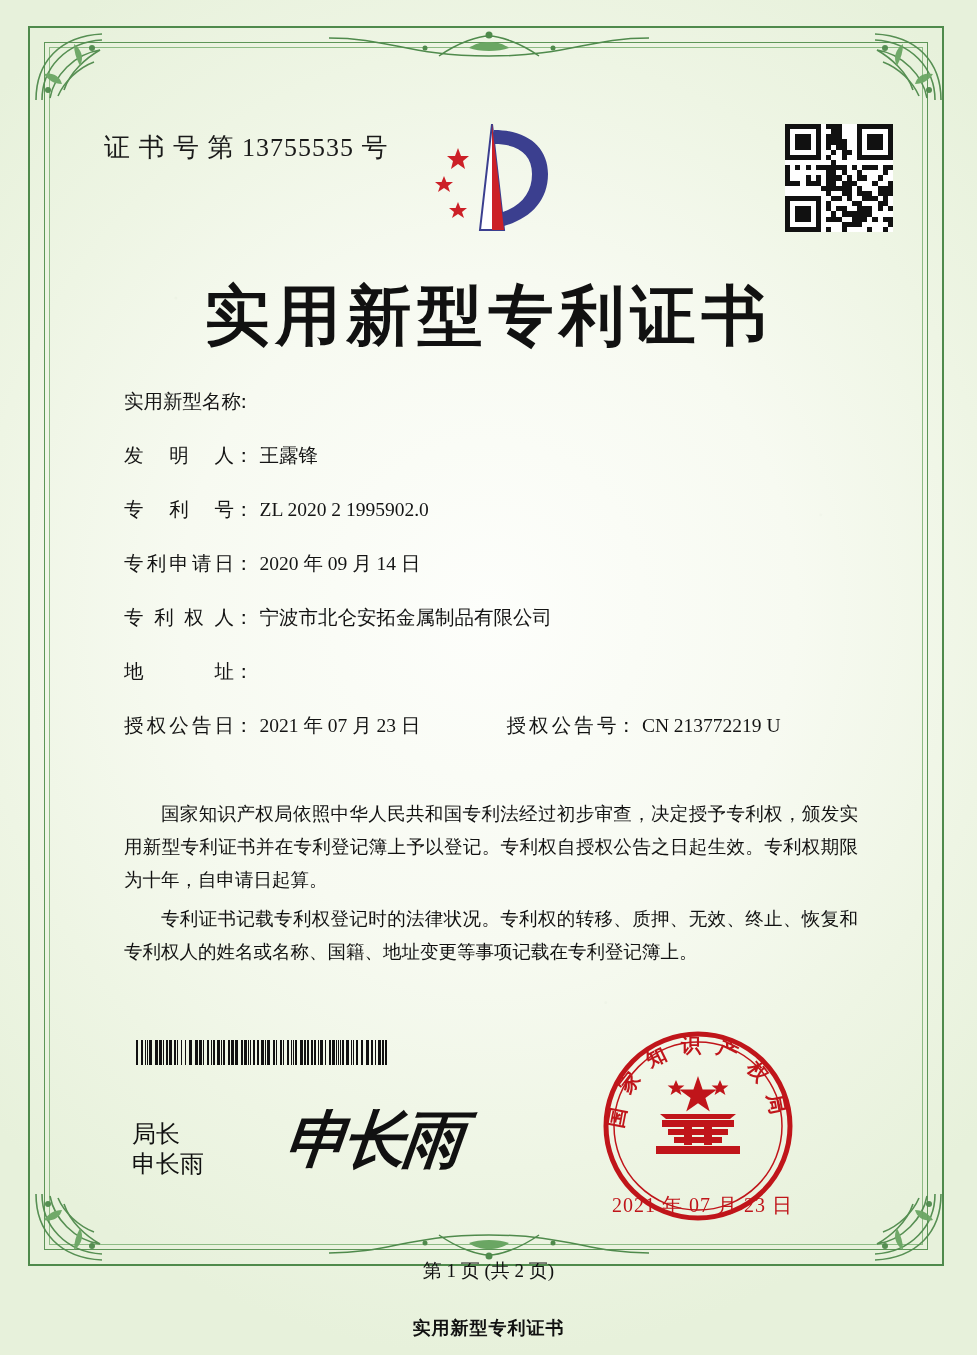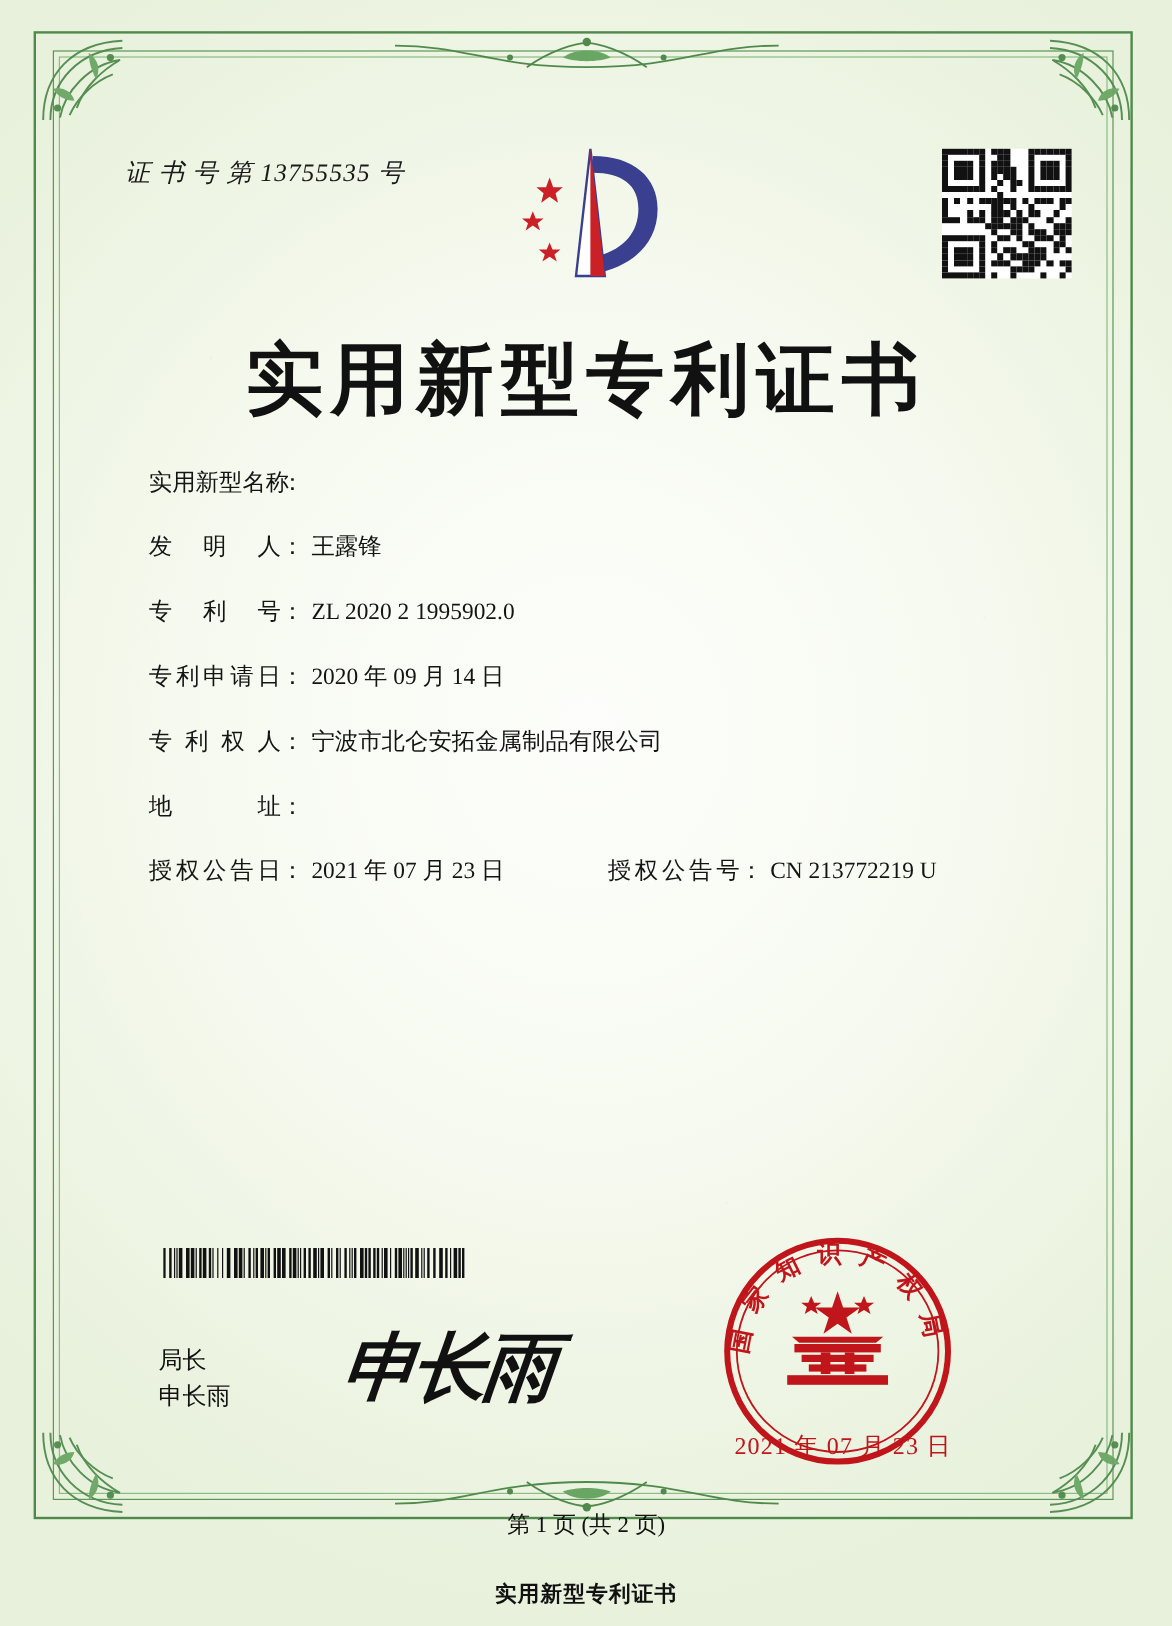--- a/index.html
+++ b/index.html
@@ -71,25 +71,24 @@
     position: absolute;
     left: 50%; bottom: 90px;
     transform: translateX(-50%) scaleY(-1);
     width: 320px; height: 38px;
   }
 
   
   .cert-no {
     position: absolute;
     left: 104px; top: 130px;
-    font-size: 21px;
+    font-size: 26px;
     letter-spacing: 1px;
     color: #1a1a1a;
     white-space: nowrap;
-    font-style: italic;
   }
 
   
   .logo {
     position: absolute;
     left: 428px; top: 118px;
     width: 130px; height: 125px;
   }
 
   
@@ -173,21 +172,21 @@
     display: flex;
     align-items: stretch;
     overflow: hidden;
   }
   .barcode i { display: block; background: #111; height: 100%; }
 
   
   .sig-label {
     position: absolute;
     left: 132px; top: 1119px;
-    font-size: 20px;
+    font-size: 24px;
     line-height: 30px;
     color: #111;
     font-family: Liberation Serif, serif;
   }
   .sig-script {
     position: absolute;
     left: 286px; top: 1098px;
     font-family: "DejaVu Serif", serif;
     font-size: 62px;
     font-style: italic;
@@ -843,20 +842,24 @@
       <span class="f-colon">：</span>
       <span class="f-value">2021 年 07 月 23 日</span>
       <span class="split-gap"></span>
       <span class="f-label w-lab-5">授权公告号</span>
       <span class="f-colon">：</span>
       <span class="f-value">CN 213772219 U</span>
     </div>
 
   </div>
 
+  <div class="paras">
+    <p>国家知识产权局依照中华人民共和国专利法经过初步审查，决定授予专利权，颁发实用新型专利证书并在专利登记簿上予以登记。专利权自授权公告之日起生效。专利权期限为十年，自申请日起算。</p>
+    <p>专利证书记载专利权登记时的法律状况。专利权的转移、质押、无效、终止、恢复和专利权人的姓名或名称、国籍、地址变更等事项记载在专利登记簿上。</p>
+  </div>
 
   <div class="barcode" id="barcode">
       <i style="width: 2px; margin-right: 3px;"></i>
       <i style="width: 2px; margin-right: 2px;"></i>
       <i style="width: 1px; margin-right: 1px;"></i>
       <i style="width: 1px; margin-right: 1px;"></i>
       <i style="width: 3px; margin-right: 3px;"></i>
       <i style="width: 3px; margin-right: 1px;"></i>
       <i style="width: 3px; margin-right: 1px;"></i>
       <i style="width: 1px; margin-right: 2px;"></i>

